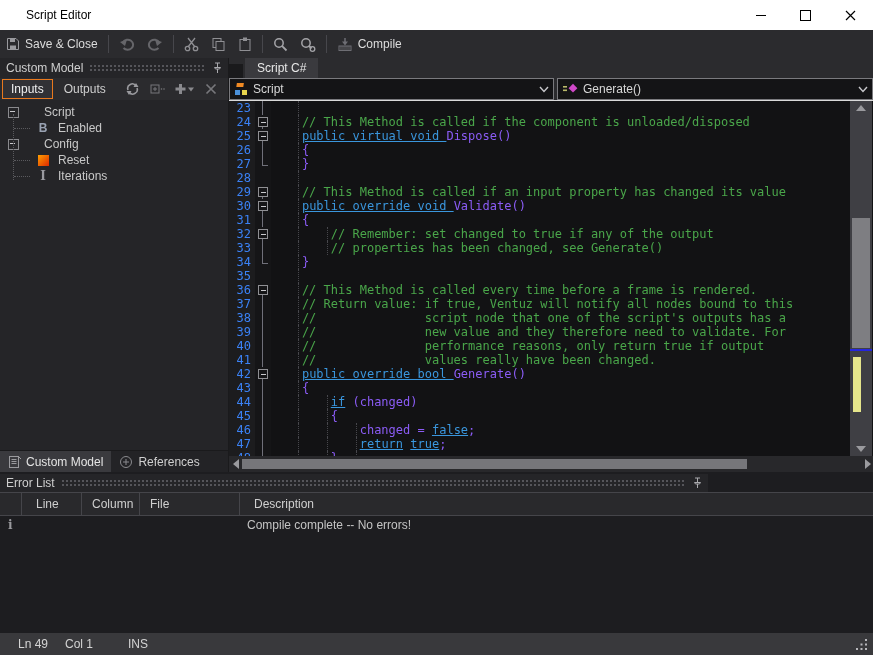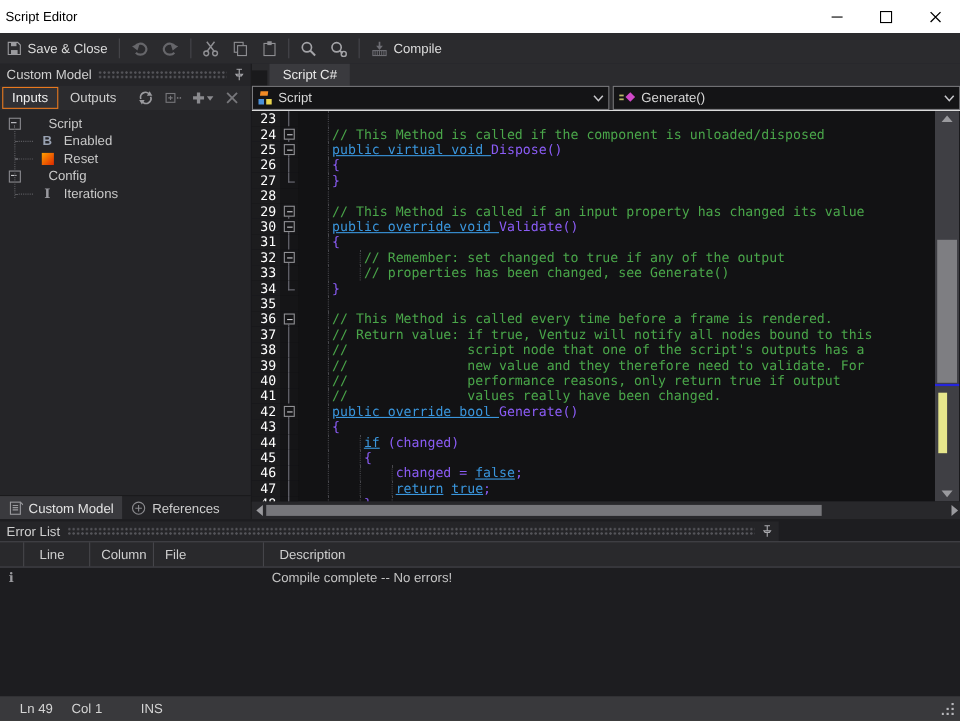--- a/index.html
+++ b/index.html
@@ -1,21 +1,21 @@
 <!DOCTYPE html>
 <html><head>
 <meta charset="utf-8">
 <style>
   html,body{margin:0;padding:0;background:#555;}
   .window{position:relative;width:873px;height:655px;background:#252528;overflow:hidden;
     font-family:"Liberation Sans",sans-serif;font-size:12px;outline:1px solid #3a3a3a;}
   
   .titlebar{position:absolute;left:0;top:0;width:873px;height:30px;background:#ffffff;color:#000;
     display:flex;align-items:center;}
-  .titlebar .title{padding-left:5px;font-size:12px;}
+  .titlebar .title{padding-left:26px;font-size:12px;}
   .winbtns{position:absolute;right:0;top:0;height:30px;display:flex;}
   .winbtn{width:45px;height:30px;display:flex;align-items:center;justify-content:center;}
   .min-glyph{width:10px;height:1px;background:#000;}
   .max-glyph{width:9px;height:9px;border:1px solid #000;}
   
   .toolbar{position:absolute;left:0;top:30px;width:873px;height:28px;background:#2b2b2e;
     display:flex;align-items:center;color:#dcdcdc;}
   .tbtn{display:flex;align-items:center;gap:5px;padding:0 6px;height:24px;}
   .tsep{width:1px;height:18px;background:#47474c;margin:0 4px;}
   .ticon{display:flex;align-items:center;justify-content:center;}
@@ -53,21 +53,21 @@
   .doc-tab{height:20px;display:flex;align-items:center;padding:0 12px;background:#3a3a3e;color:#e8e8e8;}
   .combo-row{display:flex;height:23px;background:#2b2b2e;border-bottom:1px solid #dadada;box-sizing:border-box;gap:3px;}
   .combo{display:flex;align-items:center;background:#141416;border:1px solid #7a7a7e;color:#d8d8d8;gap:5px;padding-left:4px;box-sizing:border-box;}
   .combo .flexfill{flex:1;}
   .combo-chevron{width:18px;height:100%;display:flex;align-items:center;justify-content:center;}
   
   .editor{position:absolute;left:0;top:43px;width:645px;height:355px;background:#121214;overflow:hidden;}
   .codelines{position:absolute;left:0;top:0;right:25px;bottom:0;overflow:hidden;
     font-family:"DejaVu Sans Mono",monospace;font-size:12px;line-height:14px;}
   .cl{height:14px;display:flex;}
-  .ln{width:22px;text-align:right;padding-right:4px;color:#ffffff;background:#1c1c1e;flex:none;}
+  .ln{width:22px;text-align:right;padding-right:4px;color:#3b82f6;background:#1c1c1e;flex:none;}
   .fold{width:16px;position:relative;background:#151517;flex:none;}
   .f-box{position:absolute;left:3px;top:2px;width:8px;height:8px;border:1px solid #909094;background:#151517;z-index:1;}
   .f-box::after{content:"";position:absolute;left:1.5px;top:3.5px;width:5px;height:1px;background:#c8c8cc;}
   .f-boxline{position:absolute;left:7px;top:11px;bottom:0;border-left:1px solid #70707a;}
   .f-v{position:absolute;left:7px;top:0;bottom:0;border-left:1px solid #70707a;}
   .f-L{position:absolute;left:7px;top:0;height:8px;width:5px;border-left:1px solid #70707a;border-bottom:1px solid #70707a;}
   .txt{flex:1;position:relative;white-space:pre;color:#d8d8d8;padding-left:2px;}
   .gd{position:absolute;top:0;bottom:0;width:0;border-left:1px dotted #47474c;}
   .s-c{color:#4aa64a;}.s-k{color:#3a96dd;text-decoration:underline;}.s-p{color:#8b5cf6;}
   
@@ -253,29 +253,29 @@
           <span class="tlabel0">Script</span>
         </div>
         <div class="trow">
           <span class="tconn"></span>
           <span class="tico">
             <span class="glyph-b">B</span>
           </span>
           <span class="tlabel1">Enabled</span>
         </div>
         <div class="trow">
+          <span class="texp"></span>
+          <span class="tlabel0">Config</span>
+        </div>
+        <div class="trow">
           <span class="tconn"></span>
           <span class="tico">
             <span class="evt-square"></span>
           </span>
           <span class="tlabel1">Reset</span>
-        </div>
-        <div class="trow">
-          <span class="texp"></span>
-          <span class="tlabel0">Config</span>
         </div>
         <div class="trow">
           <span class="tconn"></span>
           <span class="tico">
             <span class="glyph-i">I</span>
           </span>
           <span class="tlabel1">Iterations</span>
         </div>
         <div class="tvline" style="top: 14px; height: 66px;"></div>
       </div>

